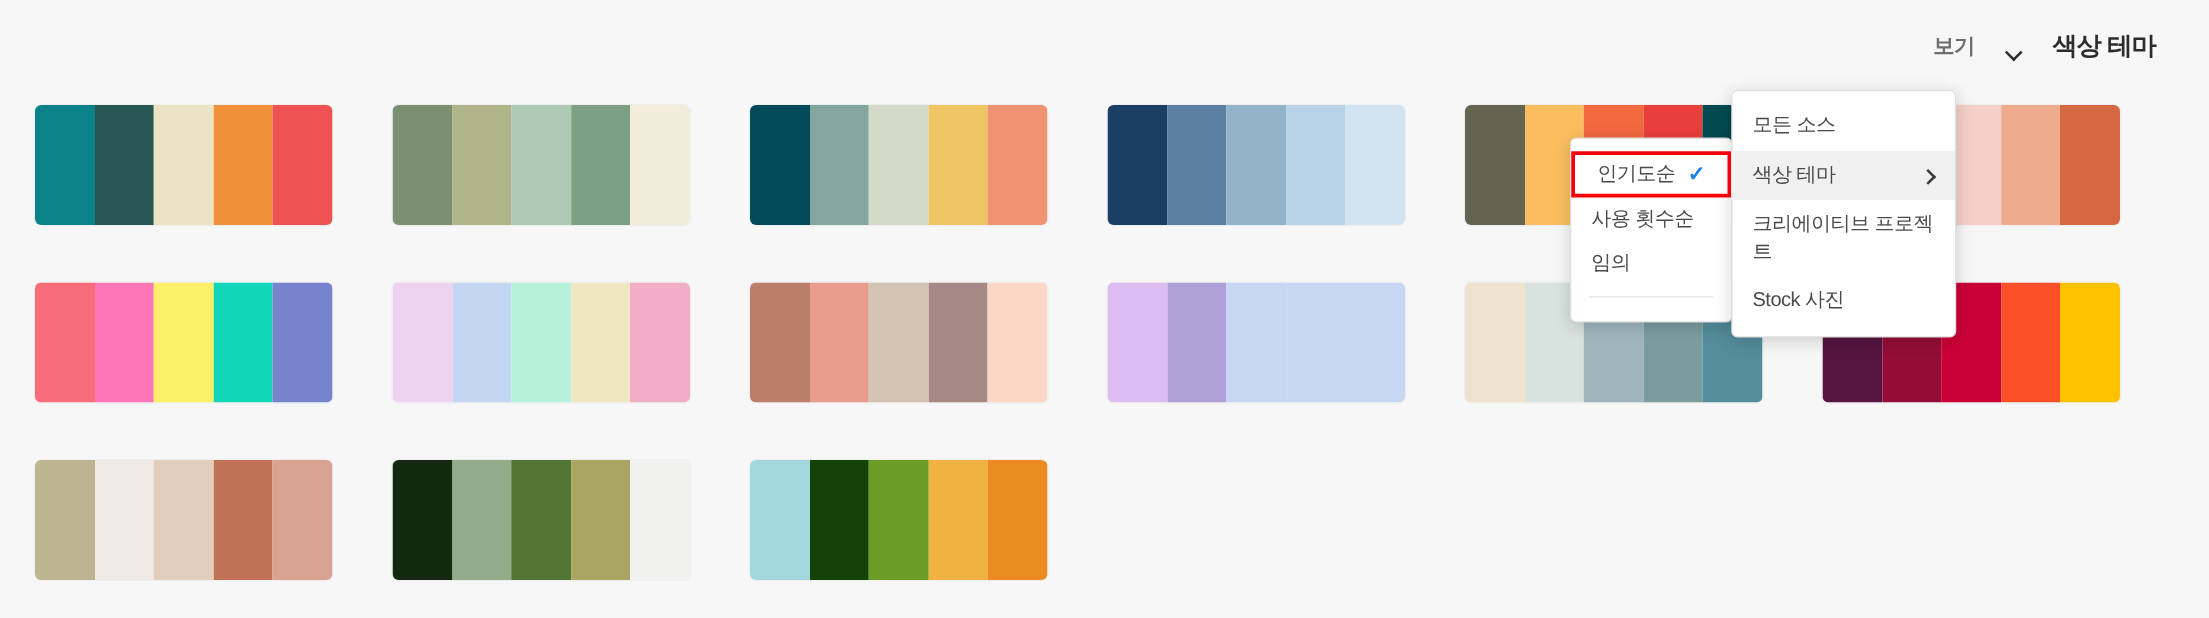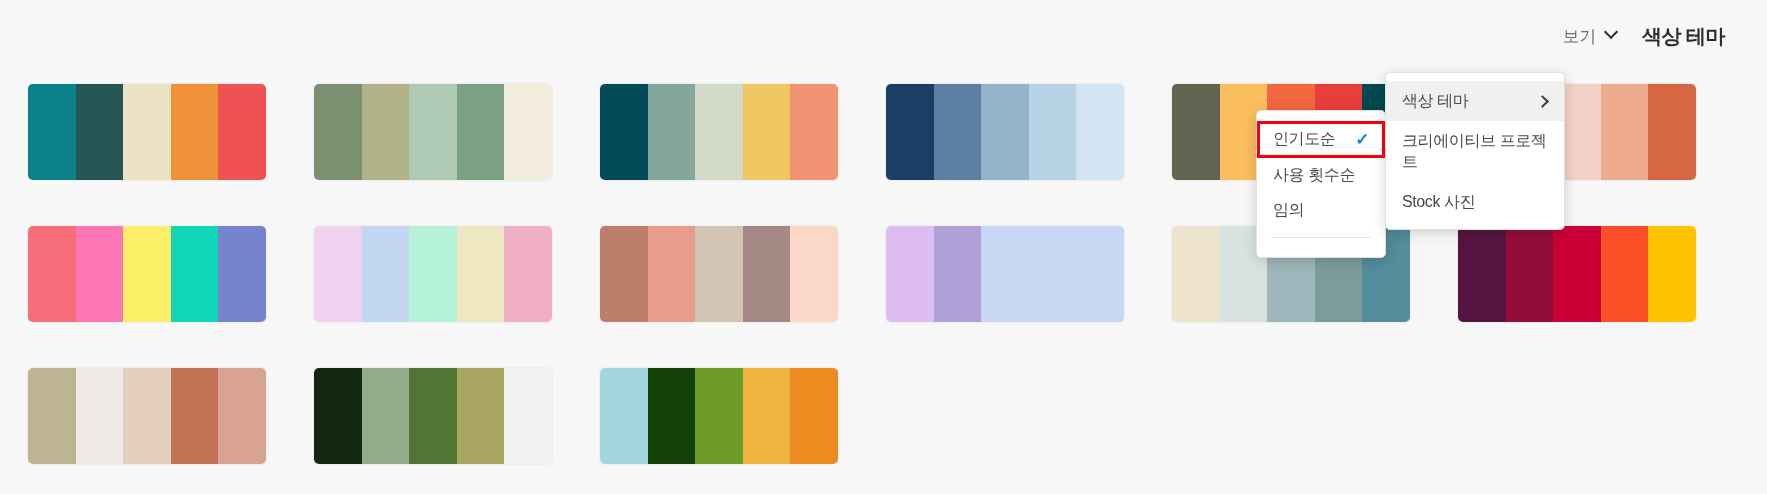--- a/index.html
+++ b/index.html
@@ -24,23 +24,24 @@
     width: 1767px;
     height: 72px;
     display: flex;
     align-items: center;
     justify-content: flex-end;
     padding-right: 42px;
     box-sizing: border-box;
   }
   .view-control {
     display: flex;
-    align-items: flex-start;
-    gap: 9px;
+    align-items: flex-end;
+    gap: 25px;
     cursor: pointer;
+    font-weight: bold;
   }
   .view-label {
     font-size: 17px;
     color: #6e6e6e;
     letter-spacing: -0.3px;
   }
   .chev-down {
     display: inline-block;
     width: 13px;
     height: 13px;
@@ -294,34 +295,37 @@
     <div class="palette">
       <div class="band" style="background: rgb(162, 215, 224);"></div>
       <div class="band" style="background: rgb(19, 65, 8);"></div>
       <div class="band" style="background: rgb(109, 156, 38);"></div>
       <div class="band" style="background: rgb(240, 178, 64);"></div>
       <div class="band" style="background: rgb(235, 139, 32);"></div>
     </div>
   </div>
 
 <div class="menu menu-sort">
-    <div class="item highlight" style="box-shadow: rgb(245, 0, 10) 0px 0px 0px 3px inset;">
+    <div class="item highlight" style="box-shadow: rgb(245, 0, 10) 0px 0px 0px 3px inset; justify-content: center;">
       <span>인기도순</span>
       <span class="check-icon" style="color: rgb(26, 130, 226);">✓</span>
     </div>
     <div class="item">
       <span>사용 횟수순</span>
     </div>
     <div class="item">
       <span>임의</span>
     </div>
     <div class="menu-divider"></div>
   </div>
 
 <div class="menu menu-source">
+    <div class="item">
+      <span class="item-label">모든 소스</span>
+    </div>
     <div class="item active">
       <span class="item-label">색상 테마</span>
       <span class="chev-right"></span>
     </div>
     <div class="item">
       <span class="item-label">크리에이티브 프로젝트</span>
     </div>
     <div class="item">
       <span class="item-label">Stock 사진</span>
     </div>

